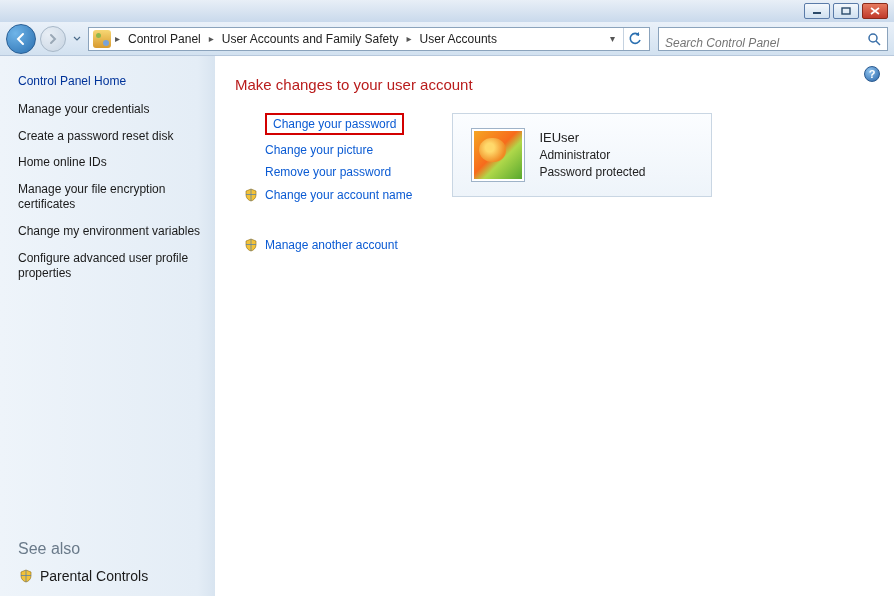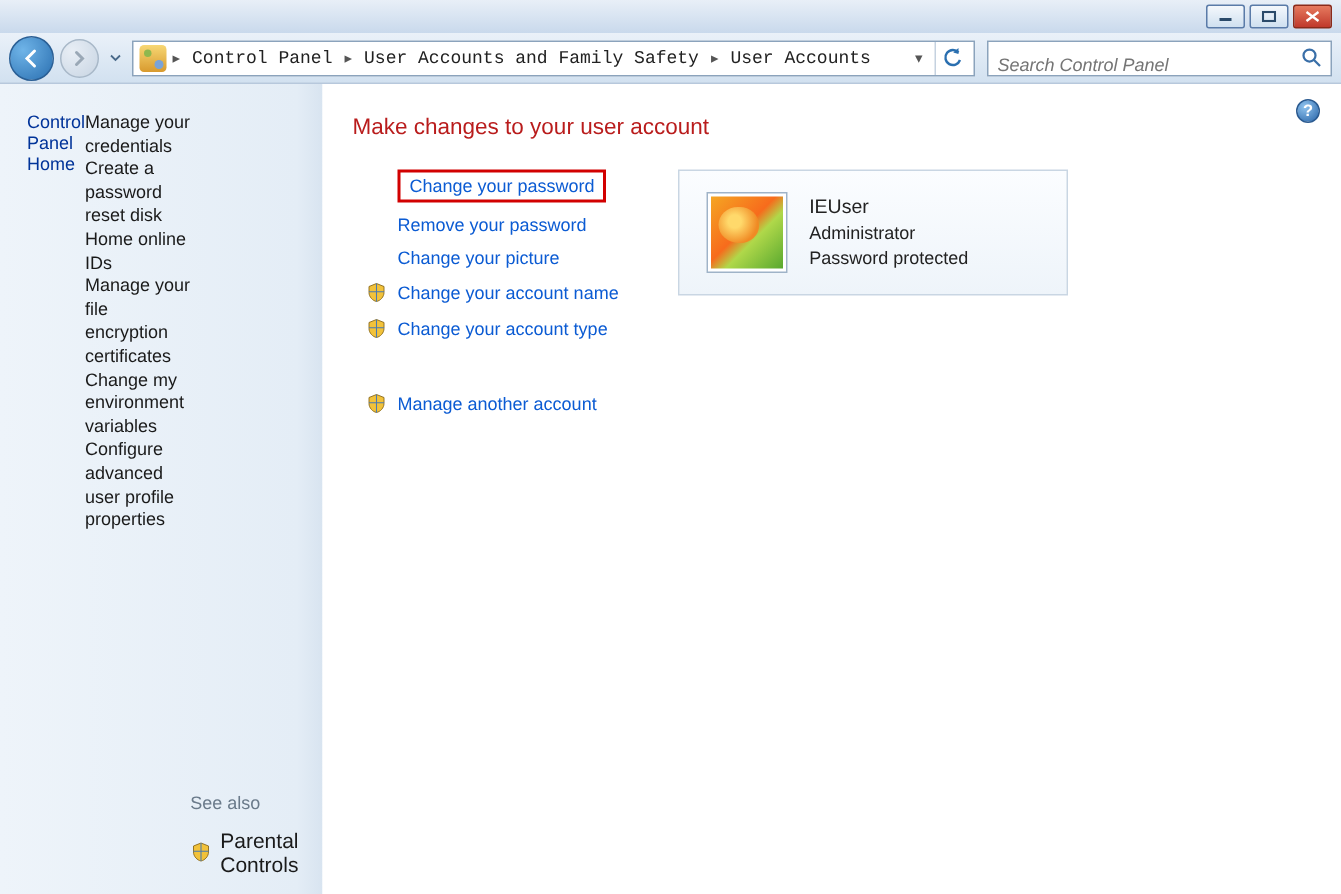--- a/index.html
+++ b/index.html
@@ -13,37 +13,37 @@
 
 
 .navbar { height:34px; background:linear-gradient(#eaf1f9,#d2e1f0); border-bottom:1px solid #b7c8dc; display:flex; align-items:center; padding:0 6px; gap:4px; }
 .nav-back { width:30px; height:30px; border-radius:50%; background:radial-gradient(circle at 30% 30%,#6fb4e8,#2a6fb0); border:1px solid #2a5f95; display:flex; align-items:center; justify-content:center; cursor:pointer; }
 .nav-fwd { width:26px; height:26px; border-radius:50%; background:radial-gradient(circle at 30% 30%,#e8eef5,#c8d5e3); border:1px solid #a8b8c8; display:flex; align-items:center; justify-content:center; cursor:default; }
 .nav-dd { width:14px; display:flex; align-items:center; justify-content:center; cursor:pointer; }
 .address-bar { flex:1; height:24px; background:#fff; border:1px solid #8ba3bc; display:flex; align-items:center; padding:0 4px; gap:2px; font-size:12px; color:#222; }
 .addr-icon { width:18px; height:18px; background:linear-gradient(#f7d774,#d89a2e); border-radius:3px; position:relative; }
 .addr-icon::before{content:"";position:absolute;left:3px;top:3px;width:5px;height:5px;border-radius:50%;background:#8fb84e;}
 .addr-icon::after{content:"";position:absolute;right:2px;bottom:2px;width:6px;height:6px;border-radius:50%;background:#7aa3d8;}
-.addr-seg { padding:2px 4px; cursor:pointer;font-family:Liberation Mono, monospace; }
+.addr-seg { padding:2px 4px; cursor:pointer; }
 .addr-arrow { color:#555; padding:0 2px; cursor:pointer; font-size:10px; }
 .addr-end { margin-left:auto; display:flex; align-items:center; gap:4px; }
 .addr-dd { cursor:pointer; padding:0 4px; color:#555; font-size:10px; }
 .refresh { width:22px; height:22px; border-left:1px solid #c5d2e0; display:flex; align-items:center; justify-content:center; cursor:pointer; color:#2a6fb0; }
 .search-bar { width:230px; height:24px; background:#fff; border:1px solid #8ba3bc; display:flex; align-items:flex-end; padding:0 6px; margin-left:4px; }
 .search-bar input { flex:1; border:none; outline:none; font-size:12px; font-style:italic; color:#777; background:transparent; }
 .search-icon { color:#3a6fa8; cursor:pointer; }
 
 
 .content { display:flex; height:540px; background:#fff; margin:0; }
-.sidebar { width:215px; background:linear-gradient(to right,#eef4fa 0%,#e4edf6 92%,#d8e4f0 100%); padding:18px 14px 12px 18px; display:flex; flex-direction:row; font-size:12px; }
+.sidebar { width:215px; background:linear-gradient(to right,#eef4fa 0%,#e4edf6 92%,#d8e4f0 100%); padding:18px 14px 12px 18px; display:flex; flex-direction:column; font-size:12px; }
 .sidebar-title { color:#003399; font-size:12px; margin-bottom:14px; }
-.sidebar-links { display:flex; flex-direction:column; }
+.sidebar-links { display:flex; flex-direction:column; gap:11px; }
 .sidebar-links a { color:#1a1a1a; text-decoration:none; cursor:pointer; line-height:1.3; }
 .sidebar-bottom { margin-top:auto; }
-.see-also { color:#6a7a8a; font-size:12px; margin-bottom:10px; }
+.see-also { color:#6a7a8a; font-size:16px; margin-bottom:10px; }
 .bottom-link { display:flex; align-items:center; gap:6px; color:#1a1a1a; font-size:14px; cursor:pointer; }
 
 .main { flex:1; padding:14px 20px 14px 20px; position:relative; background:#fff; }
 .help-icon { position:absolute; top:10px; right:14px; width:16px; height:16px; border-radius:50%; background:radial-gradient(circle at 35% 30%,#8fc3ee,#2864a8); color:#fff; font-size:11px; font-weight:bold; display:flex; align-items:center; justify-content:center; cursor:pointer; border:1px solid #2a5a90; }
 .main-title { color:#b91c1c; font-size:15px; margin:6px 0 20px 0; font-weight:normal; }
 .main-body { display:flex; gap:40px; align-items:flex-start; }
 .link-col { display:flex; flex-direction:column; gap:8px; padding-left:8px; }
 .link-row { display:flex; align-items:center; gap:6px; font-size:12px; }
 .link-row a { color:#0b5bd3; text-decoration:none; cursor:pointer; }
 .link-row.indent { padding-left:22px; }
@@ -155,42 +155,33 @@
   <div class="main">
     <div class="help-icon">?</div>
     <h2 class="main-title">Make changes to your user account</h2>
 
     <div class="main-body">
       <div class="link-col">
         <div class="link-row indent highlight">
           <a>Change your password</a>
         </div>
         <div class="link-row indent">
+          <a>Change your picture</a>
+        </div>
+        <div class="link-row indent">
           <a>Remove your password</a>
-        </div>
-        <div class="link-row indent">
-          <a>Change your picture</a>
         </div>
         <div class="link-row">
           <span class="shield">
               <svg width="14" height="14">
                 <path d="M7 1 L12 3 L12 7 C12 10 9.5 12.5 7 13 C4.5 12.5 2 10 2 7 L2 3 Z" fill="#f2c23a" stroke="#8a6a1a" stroke-width="0.6"></path>
                 <path d="M7 1 L7 13 M2 6.5 L12 6.5" stroke="#4a7ab0" stroke-width="0.7"></path>
               </svg>
             </span>
           <a>Change your account name</a>
-        </div>
-        <div class="link-row">
-          <span class="shield">
-              <svg width="14" height="14">
-                <path d="M7 1 L12 3 L12 7 C12 10 9.5 12.5 7 13 C4.5 12.5 2 10 2 7 L2 3 Z" fill="#f2c23a" stroke="#8a6a1a" stroke-width="0.6"></path>
-                <path d="M7 1 L7 13 M2 6.5 L12 6.5" stroke="#4a7ab0" stroke-width="0.7"></path>
-              </svg>
-            </span>
-          <a>Change your account type</a>
         </div>
         <div class="gap-row"></div>
         <div class="link-row">
           <span class="shield">
               <svg width="14" height="14">
                 <path d="M7 1 L12 3 L12 7 C12 10 9.5 12.5 7 13 C4.5 12.5 2 10 2 7 L2 3 Z" fill="#f2c23a" stroke="#8a6a1a" stroke-width="0.6"></path>
                 <path d="M7 1 L7 13 M2 6.5 L12 6.5" stroke="#4a7ab0" stroke-width="0.7"></path>
               </svg>
             </span>
           <a>Manage another account</a>

